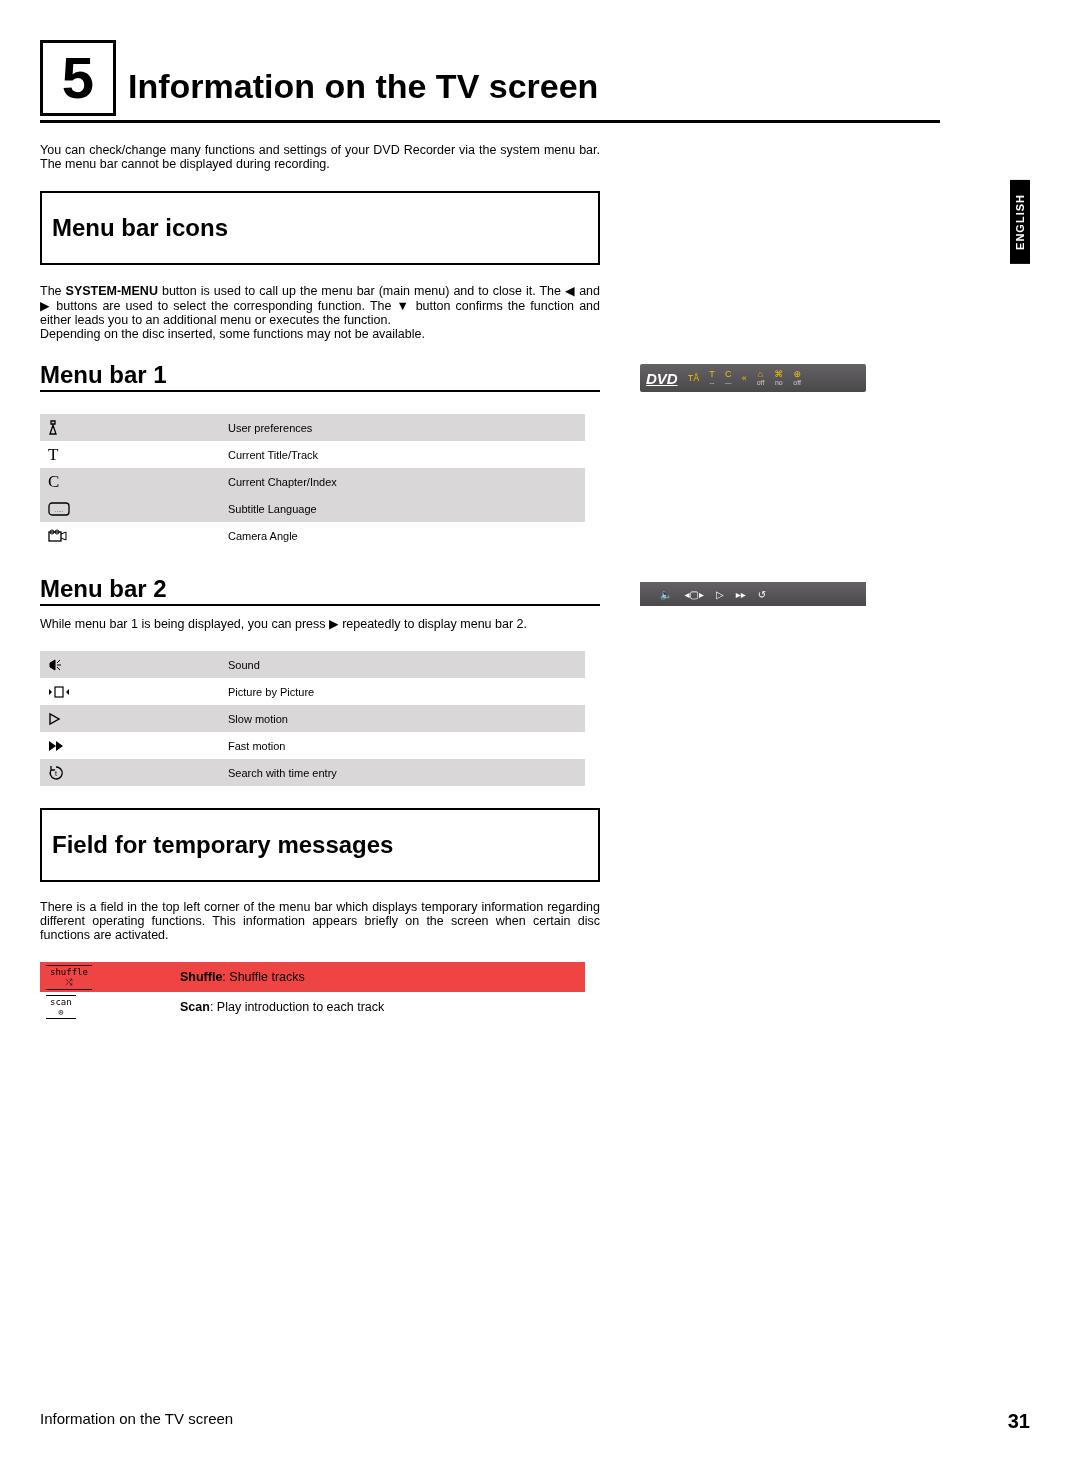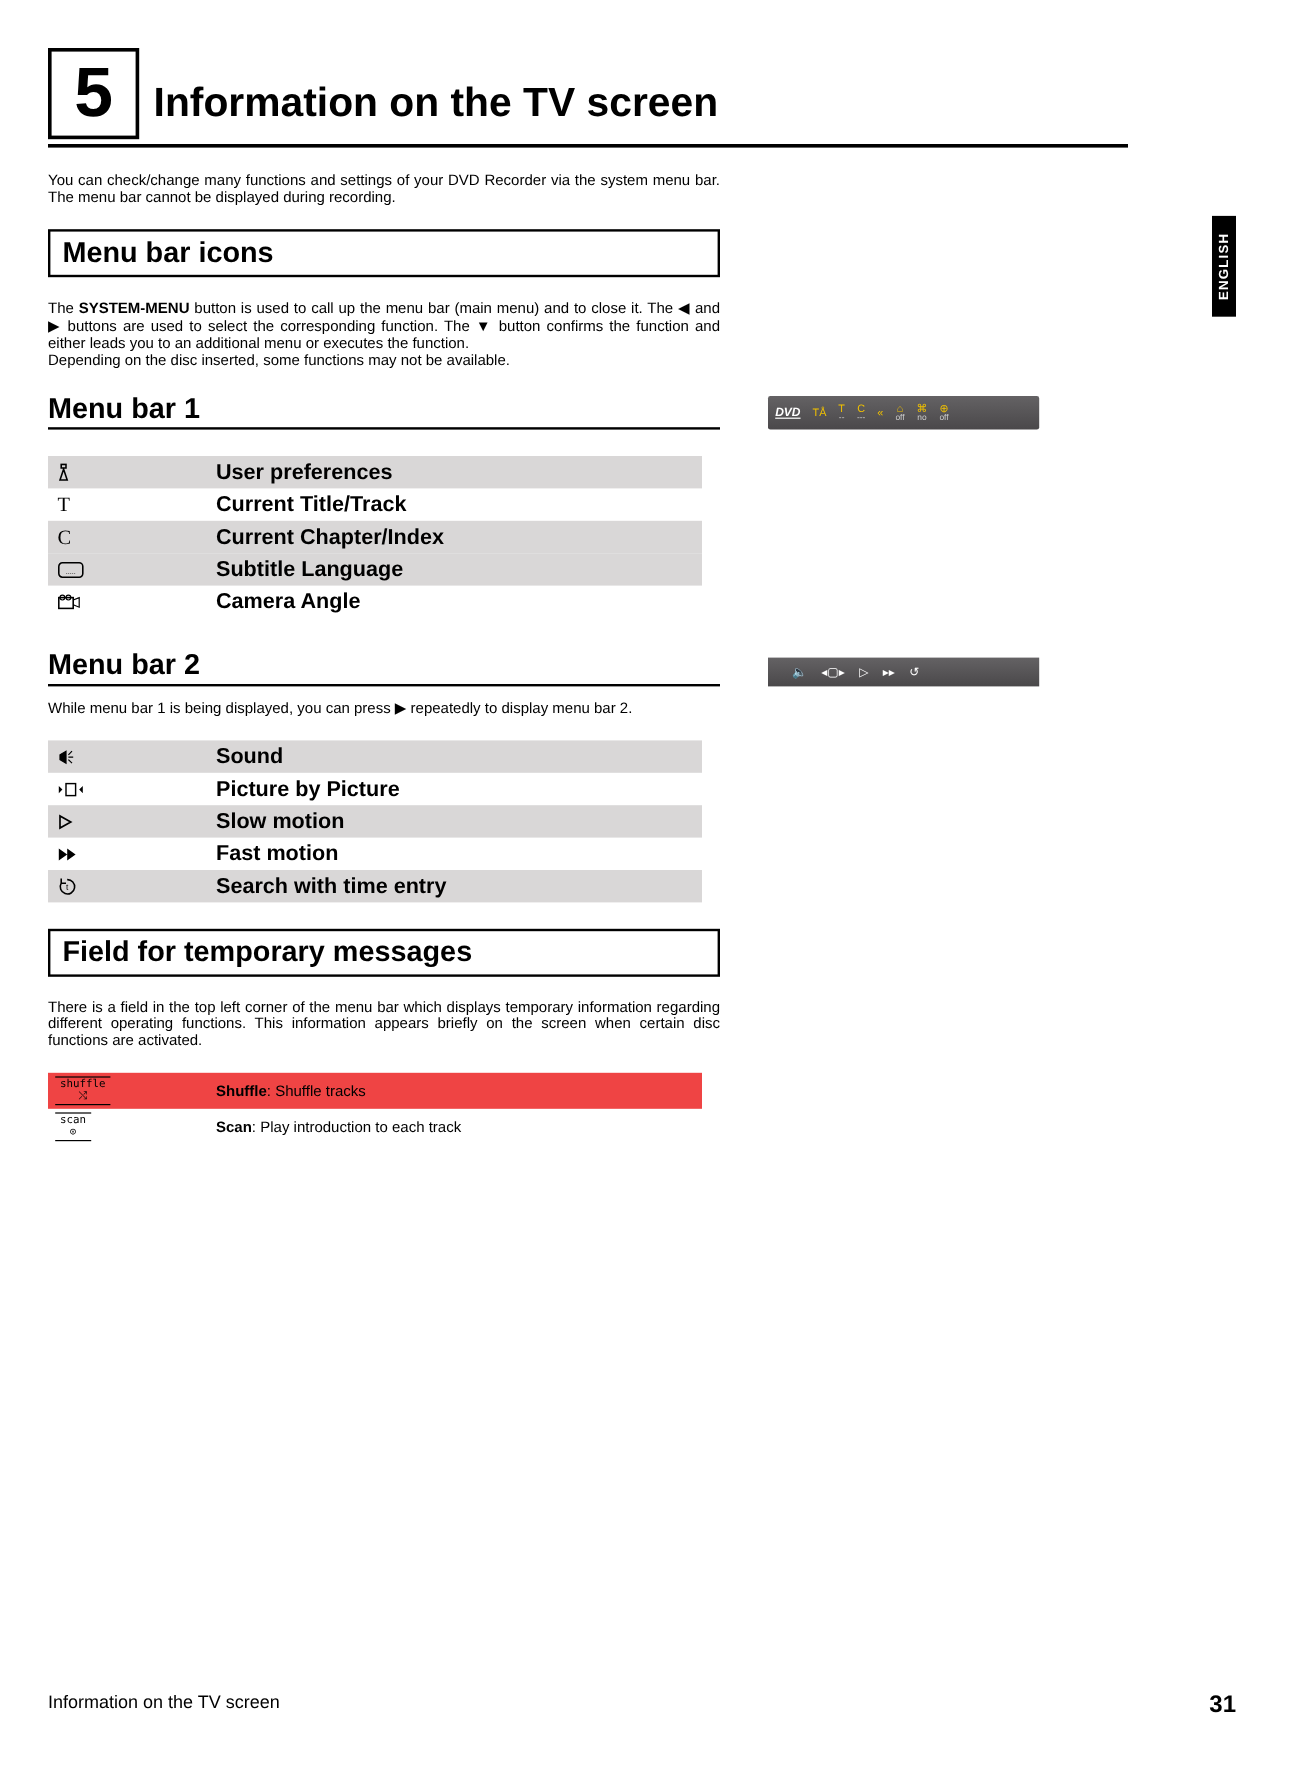--- a/index.html
+++ b/index.html
@@ -36,21 +36,21 @@
 }
 .intro-p {
   width: 560px;
   text-align: justify;
   font-size: 12.5px;
   margin-bottom: 20px;
 }
 .section-boxed {
   border: 2px solid #000;
   width: 560px;
-  padding: 4px 10px;
+  padding: 21px 10px;
   font-size: 24px;
   font-weight: bold;
   margin-bottom: 18px;
   box-sizing: border-box;
 }
 .body-text {
   width: 560px;
   text-align: justify;
   font-size: 12.5px;
   margin-bottom: 20px;
@@ -78,21 +78,21 @@
   display: flex;
   align-items: center;
   font-size: 9px;
   padding: 0 6px;
   box-sizing: border-box;
   gap: 10px;
 }
 .osd-cell { display:flex; flex-direction:column; align-items:center; line-height:1; }
 .osd-top { color:#f0c000; font-size:9px; }
 .osd-bot { font-size:7px; color:#ccc; }
-.osd-dvd { color:#fff; font-weight:bold; font-style:italic; font-size:10px; text-decoration:underline; }
+.osd-dvd { color:#fff; font-weight:bold; font-style:italic; font-size:15px; text-decoration:underline; }
 .osd-bar2 {
   background: linear-gradient(#646264,#4a484a);
   width: 226px;
   height: 24px;
   display:flex;
   align-items:center;
   gap:12px;
   padding:0 20px;
   box-sizing:border-box;
   color:#fff;
@@ -109,22 +109,23 @@
   height: 27px;
   font-size: 13px;
 }
 .item-row.odd { background: #d9d7d7; }
 .item-icon {
   padding-left: 8px;
   display:flex;
   align-items:center;
 }
 .item-label {
-  font-weight: bold;
-  font-size: 18px;
+  font-weight: normal;
+  font-size: 11px;
+  margin-left: 48px;
 }
 .msg-row {
   display: grid;
   grid-template-columns: 140px 1fr;
   align-items:center;
   min-height: 30px;
   font-size: 12.5px;
 }
 .msg-row.odd { background:#ef4444; }
 .msg-icon-box {

